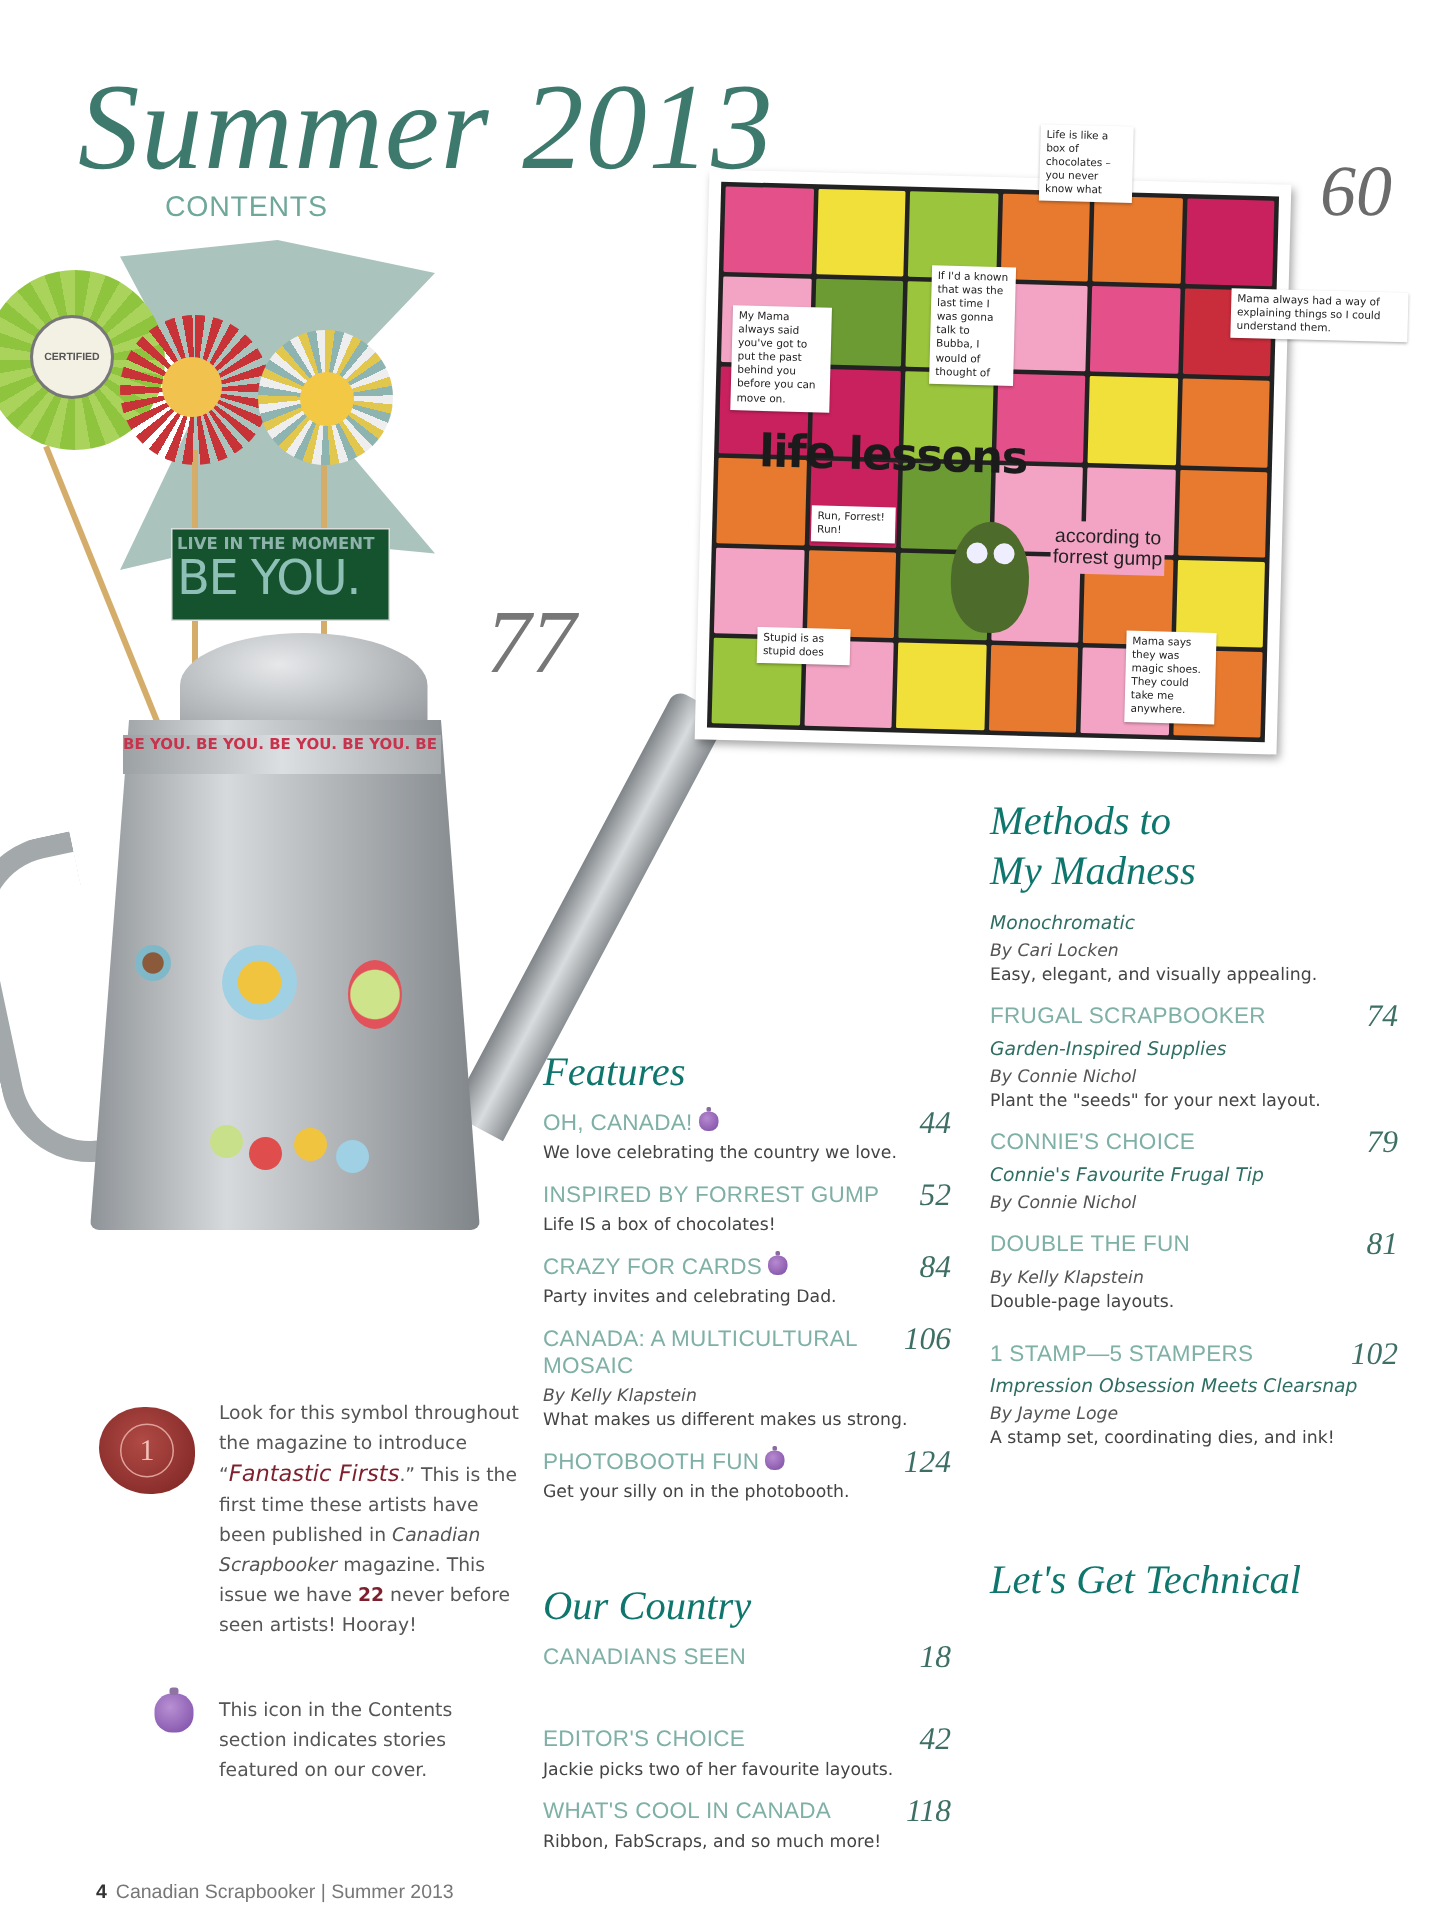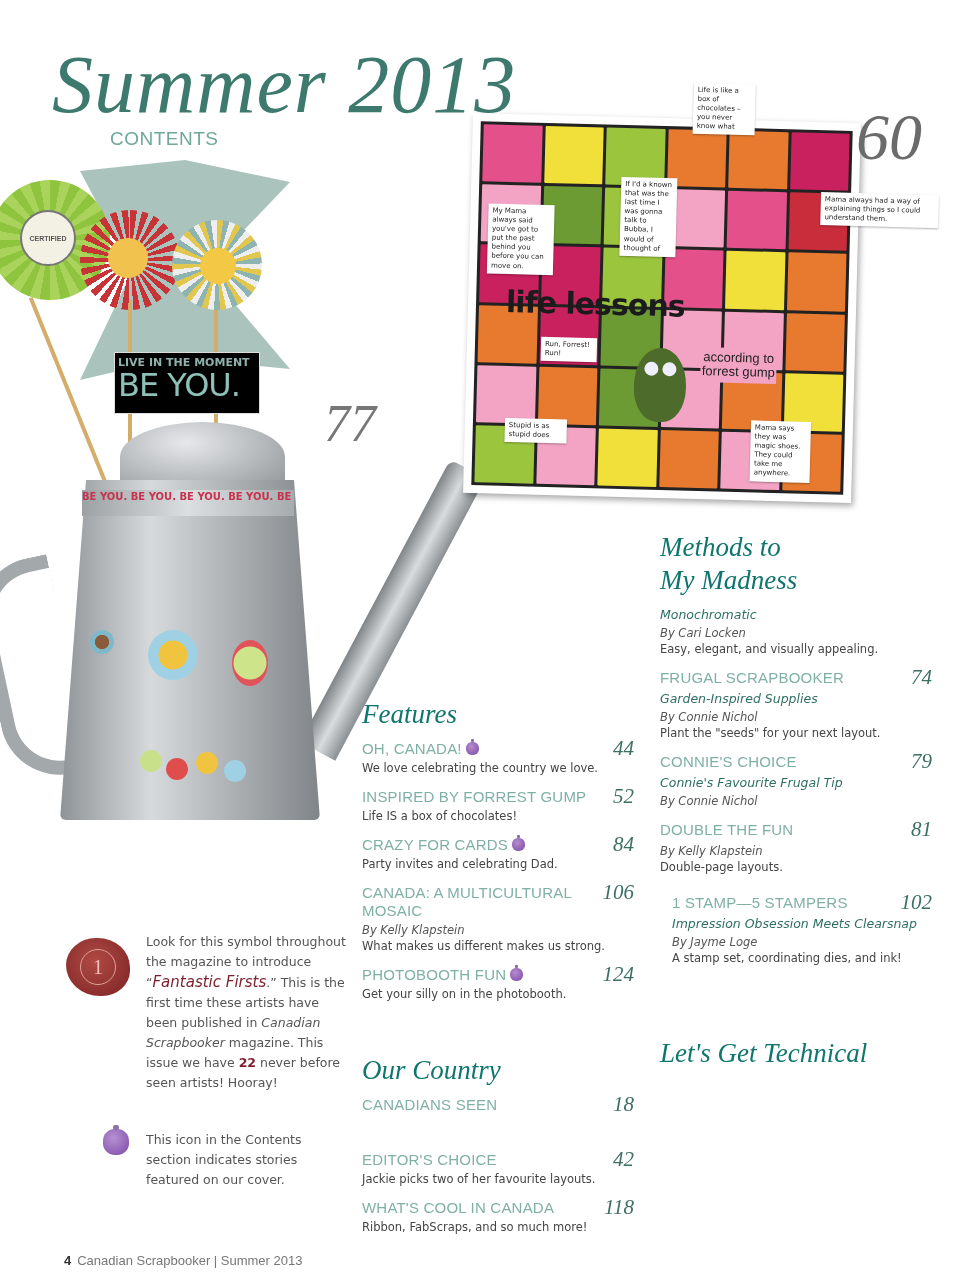--- a/index.html
+++ b/index.html
@@ -4,22 +4,22 @@
 <style>
   * { box-sizing: border-box; margin: 0; padding: 0; }
   html, body { width: 963px; height: 1280px; background: #ffffff; overflow: hidden; }
   body { position: relative; font-family: "Liberation Sans", sans-serif; color: #555; }
 
   
   .mast-title { position: absolute; left: 52px; top: 44px; font-family: "Liberation Serif", serif; font-style: italic; font-size: 82px; color: #3d7a6d; letter-spacing: 1px; line-height: 1; }
   .mast-sub { position: absolute; left: 110px; top: 128px; font-size: 19px; letter-spacing: 0.5px; color: #6fa89a; font-family: "Liberation Sans", sans-serif; }
 
   .bignum { position: absolute; font-family: "Liberation Serif", serif; font-style: italic; color: #6b6b6b; line-height: 1; }
-  .num-60 { left: 856px; top: 104px; font-size: 66px; }
-  .num-77 { left: 324px; top: 398px; font-size: 52px; color: #777; text-align: right; }
+  .num-60 { left: 880px; top: 104px; font-size: 48px; }
+  .num-77 { left: 324px; top: 398px; font-size: 60px; color: #777; text-align: right; }
 
   
   .scrap { position: absolute; left: 468px; top: 118px; width: 388px; height: 380px; background: #fff; box-shadow: 2px 3px 6px rgba(0,0,0,0.35); transform: rotate(1.5deg); padding: 8px; }
   .scrap-grid { width: 100%; height: 100%; background: #222; display: grid; grid-template-columns: repeat(6, 1fr); grid-template-rows: repeat(6, 1fr); gap: 3px; padding: 3px; }
   .scrap-grid div { border-radius: 1px; }
   .c-pink { background: #e3508a; } .c-lpink { background: #f3a4c4; } .c-org { background: #e77a2e; }
   .c-lime { background: #9bc53d; } .c-yel { background: #f2e03a; } .c-mag { background: #c9205e; }
   .c-grn { background: #6c9a33; } .c-red { background: #c92c3b; }
   .scrap-label { position: absolute; background: #fff; font-family: "DejaVu Sans", sans-serif; font-size: 7px; color: #222; padding: 3px 4px; line-height: 1.3; box-shadow: 0 1px 2px rgba(0,0,0,0.3); }
   .scrap-bigtext { position: absolute; left: 38px; top: 174px; font-family: "DejaVu Sans", sans-serif; font-weight: bold; font-size: 30px; color: #1b1b1b; line-height: 0.95; letter-spacing: -1px; }
@@ -37,21 +37,21 @@
   .can-handle { position: absolute; left: -10px; top: 400px; width: 80px; height: 220px; border: 14px solid #a3a8ab; border-right: none; border-radius: 60px 0 0 60px; transform: rotate(-12deg); }
   .flower { position: absolute; border-radius: 50%; }
   .fl-green { left: -10px; top: 20px; width: 120px; height: 120px; background: repeating-conic-gradient(#8fc43e 0 10deg, #a9d35a 10deg 20deg); }
   .fl-green-c { left: 20px; top: 50px; width: 56px; height: 56px; background: #f3f0e4; border: 2px solid #777; }
   .fl-red { left: 80px; top: 50px; width: 100px; height: 100px; background: repeating-conic-gradient(#c73337 0 8deg, #fff0 8deg 14deg); }
   .fl-red-c { left: 108px; top: 78px; width: 40px; height: 40px; background: #f1c34e; }
   .fl-stripe { left: 172px; top: 60px; width: 90px; height: 90px; background: repeating-conic-gradient(#e2c74f 0 8deg, #8db4b0 8deg 16deg, #eee 16deg 24deg); }
   .fl-stripe-c { left: 200px; top: 88px; width: 36px; height: 36px; background: #f3c844; }
   .pinwheel { position: absolute; left: 80px; top: 0; width: 210px; height: 220px; background: #9bb9b1; clip-path: polygon(50% 0, 100% 10%, 60% 50%, 100% 95%, 45% 90%, 0 100%, 25% 50%, 0 5%); opacity: 0.85; }
   .stick { position: absolute; width: 4px; background: #d4ad6a; }
-  .sign { position: absolute; left: 114px; top: 192px; width: 146px; height: 62px; background: #000000; border: 1px solid #ddd; padding: 3px; }
+  .sign { position: absolute; left: 114px; top: 192px; width: 146px; height: 62px; background: #14532d; border: 1px solid #ddd; padding: 3px; }
   .sign-top { font-family: "DejaVu Sans", sans-serif; font-weight: bold; font-size: 11px; color: #8fb3ac; white-space: nowrap; }
   .sign-be { font-family: "DejaVu Sans", sans-serif; font-weight: normal; font-size: 32px; color: #8fc0b8; line-height: 1; letter-spacing: -1px; }
   .can-deco { position: absolute; border-radius: 50%; }
 
   
   .section { position: absolute; }
   .sec-title { font-family: "Liberation Serif", serif; font-style: italic; font-size: 27px; color: #0f766e; line-height: 1.2; margin-bottom: 10px; }
   .entry { position: relative; margin-bottom: 13px; }
   .entry-head { display: flex; justify-content: space-between; align-items: flex-start; }
   .entry-title { font-family: "Liberation Sans", sans-serif; font-size: 15px; color: #7fb0a6; letter-spacing: 0.2px; line-height: 1.15; max-width: 225px; }
@@ -202,21 +202,21 @@
     <div class="entry-by">By Connie Nichol</div>
   </div>
   <div class="entry">
     <div class="entry-head">
         <span class="entry-title">DOUBLE THE FUN</span>
         <span class="entry-page">81</span>
       </div>
     <div class="entry-by">By Kelly Klapstein</div>
     <div class="entry-desc">Double-page layouts.</div>
   </div>
-  <div class="entry" style="margin-top:20px;margin-left:12px;">
+  <div class="entry" style="margin-top:20px;">
     <div class="entry-head">
         <span class="entry-title">1 STAMP—5 STAMPERS</span>
         <span class="entry-page">102</span>
       </div>
     <div class="entry-sub">Impression Obsession Meets Clearsnap</div>
     <div class="entry-by">By Jayme Loge</div>
     <div class="entry-desc">A stamp set, coordinating dies, and ink!</div>
   </div>
 </div>
 

